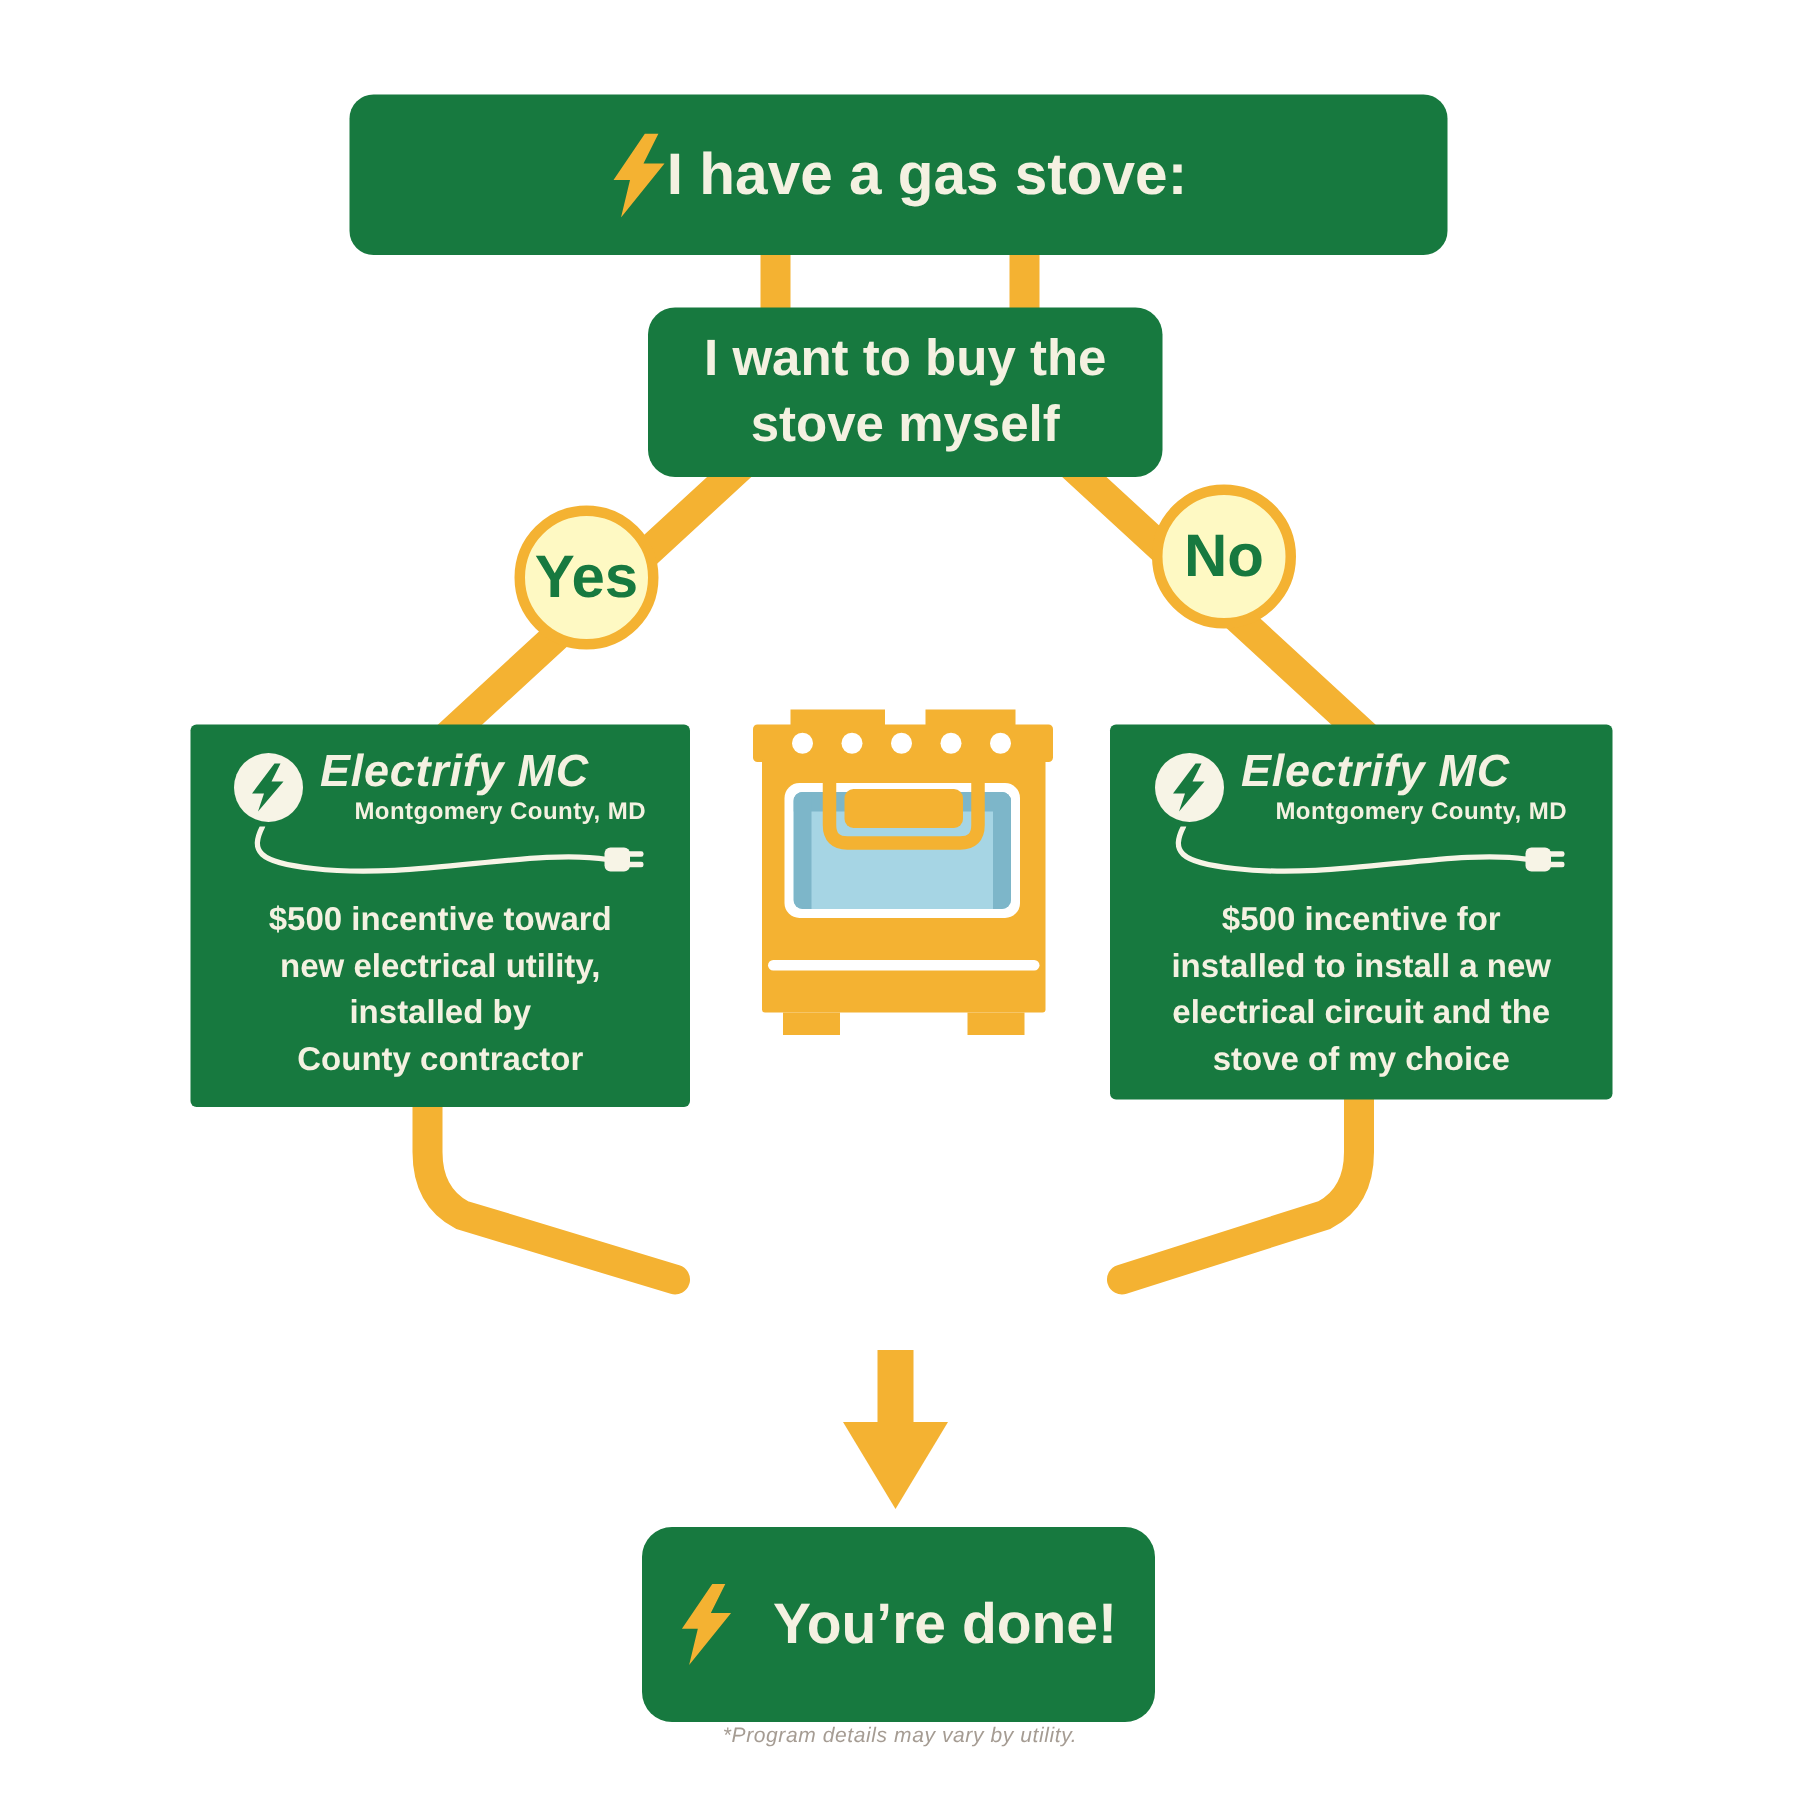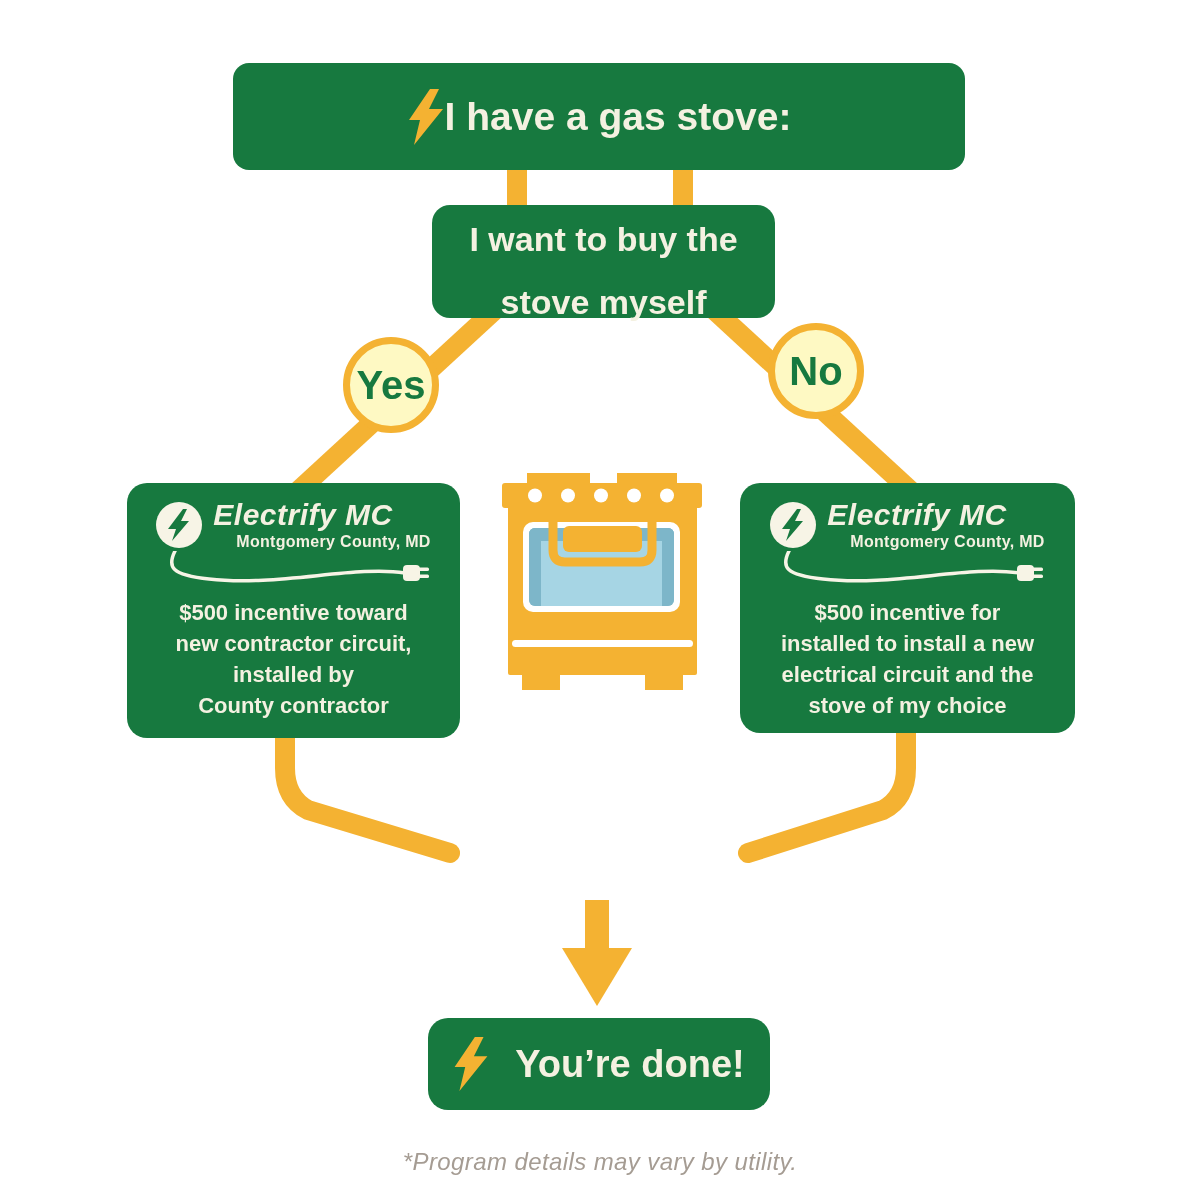--- a/index.html
+++ b/index.html
@@ -9,44 +9,44 @@
   }
   .connectors{position:absolute;left:0;top:0;z-index:1;}
   .gbox{
     position:absolute;background:#17793f;color:#f4f1e1;z-index:2;
     display:flex;align-items:center;justify-content:center;text-align:center;
     font-weight:bold;box-sizing:border-box;
   }
   .start-box{left:233px;top:63px;width:732px;height:107px;border-radius:16px;font-size:39px;}
   .question-box{left:432px;top:205px;width:343px;height:113px;border-radius:18px;font-size:34px;line-height:1.28;flex-direction:column;}
   .install-box{left:429px;top:792px;width:339px;height:115px;border-radius:18px;font-size:34px;line-height:1.28;flex-direction:column;}
-  .done-box{left:428px;top:1018px;width:342px;height:92px;border-radius:20px;font-size:38px;gap:26px;}
-  .outcome{flex-direction:column;justify-content:flex-start;padding-top:16px;border-radius:20px;}
+  .done-box{left:428px;top:1018px;width:342px;height:130px;border-radius:20px;font-size:38px;gap:26px;}
+  .outcome{flex-direction:column;justify-content:flex-start;padding-top:16px;border-radius:4px;}
   .outcome-left{left:127px;top:483px;width:333px;height:255px;}
   .outcome-right{left:740px;top:483px;width:335px;height:250px;}
   .branch{
     position:absolute;z-index:3;width:96px;height:96px;background:#fef9c3;
     border:7px solid #f4b232;border-radius:50%;box-sizing:border-box;
     display:flex;align-items:center;justify-content:center;
     color:#17793f;font-weight:bold;font-size:40px;
   }
   .branch-yes{left:343px;top:337px;}
   .branch-no{left:768px;top:323px;}
   .logo-row{display:flex;align-items:center;gap:11px;}
   .logo-text{display:flex;flex-direction:column;align-items:flex-start;text-align:left;}
   .brand{font-size:30px;font-weight:bold;font-style:italic;line-height:1.05;letter-spacing:0.5px;}
   .brand-sub{font-size:16px;font-weight:bold;letter-spacing:0.3px;margin-top:2px;padding-left:23px;}
   .cord{margin-top:0px;margin-left:14px;align-self:center;}
   .outcome-text{font-size:22px;line-height:31px;font-weight:bold;margin-top:4px;}
   .outcome-text span{display:block;}
-  .qline{display:block;margin-top:19px;}
+  .qline{display:block;}
   .stove{position:absolute;left:500px;top:472px;z-index:2;}
   .footnote{
     position:absolute;left:0;top:1148px;width:100%;text-align:center;z-index:2;
-    color:#a59c93;font-style:italic;font-size:24px;letter-spacing:0.4px;
+    color:#a59c93;font-style:italic;font-size:14px;letter-spacing:0.4px;
   }
 </style>
 </head>
 <body>
 
 <div class="canvas">
 
   <svg class="connectors" width="1200" height="1200" viewBox="0 0 1200 1200">
     <g stroke="#f4b232" stroke-width="20" fill="none" stroke-linecap="round">
       <path d="M517,162 L517,212"></path>
@@ -93,21 +93,21 @@
     <svg class="cord" width="292" height="42" viewBox="0 0 292 42">
       <path d="M20,0 C12,16 16,24 54,28 C122,36 200,14 250,22" stroke="#f7f4e6" stroke-width="3.5" fill="none" stroke-linecap="round"></path>
       <g fill="#f7f4e6">
         <rect x="248" y="14" width="17" height="16" rx="4"></rect>
         <rect x="263" y="16.5" width="11" height="3.6" rx="1.5"></rect>
         <rect x="263" y="23.5" width="11" height="3.6" rx="1.5"></rect>
       </g>
     </svg>
     <div class="outcome-text">
       <span>$500 incentive toward</span>
-      <span>new contractor circuit,</span>
+      <span>new electrical utility,</span>
       <span>installed by</span>
       <span>County contractor</span>
     </div>
   </div>
 
   <svg class="stove" width="204" height="220" viewBox="0 0 204 220">
     <g fill="#f4b232">
       <rect x="27" y="1" width="63" height="14"></rect>
       <rect x="117" y="1" width="60" height="14"></rect>
       <rect x="2" y="11" width="200" height="25" rx="3"></rect>

